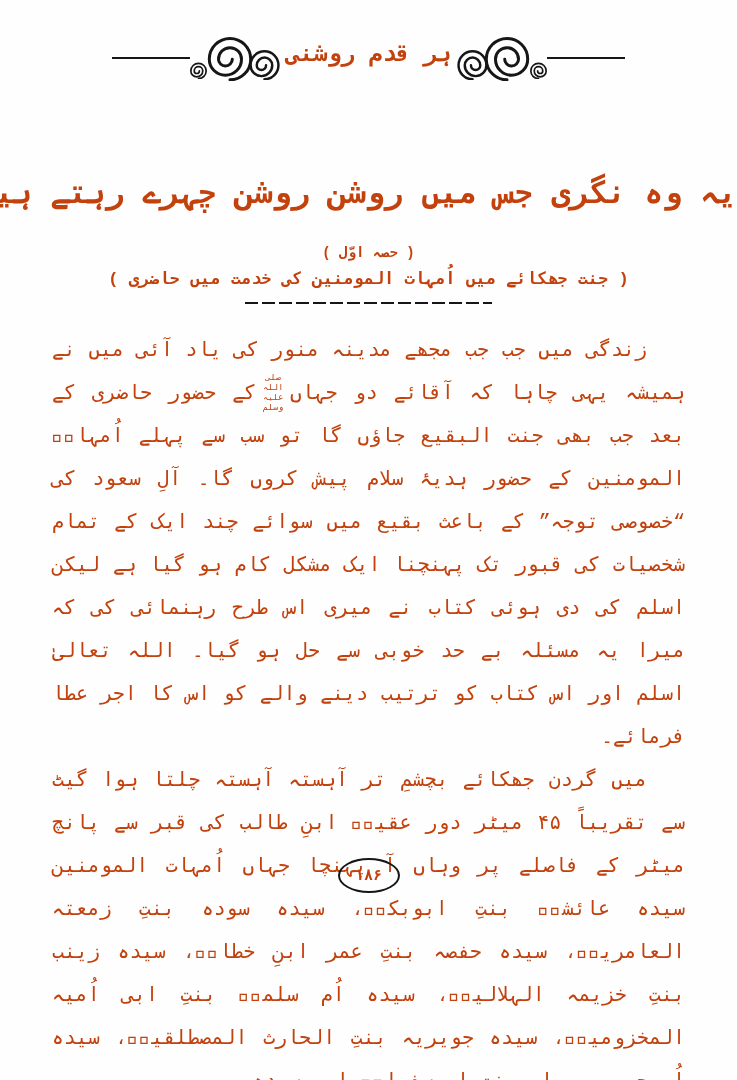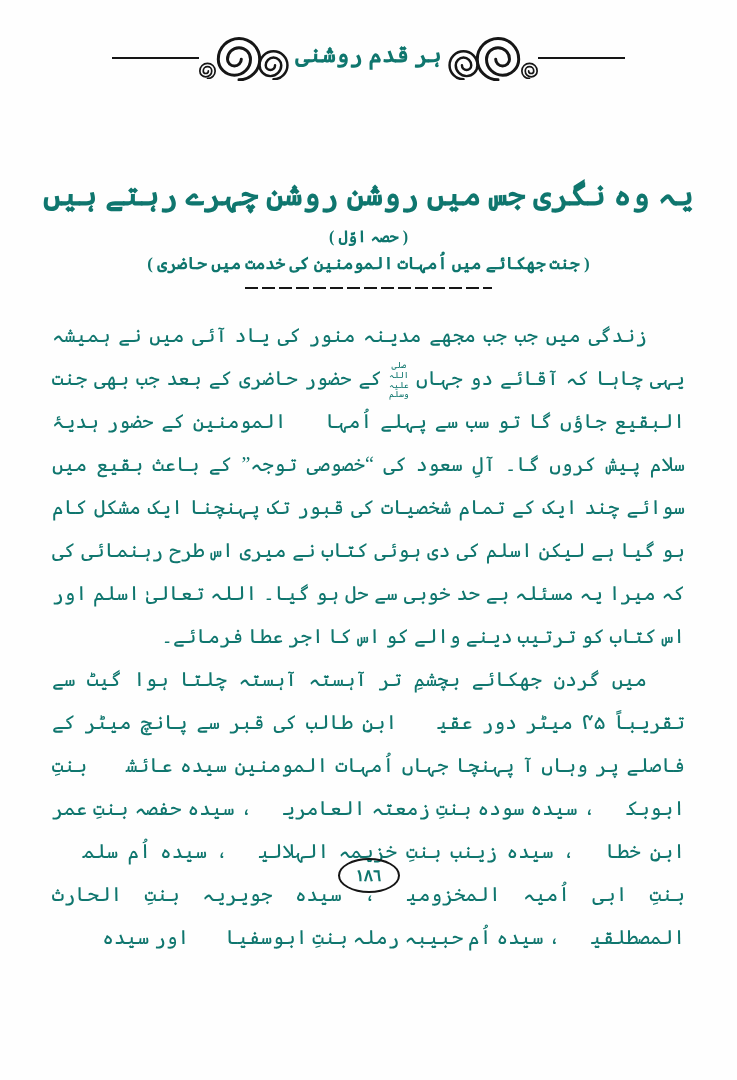--- a/index.html
+++ b/index.html
@@ -1,22 +1,22 @@
 <!DOCTYPE html>
 <html lang="ur" dir="rtl"><head>
 <meta charset="utf-8">
 <style>
   html,body{margin:0;padding:0;background:#e8e8e8;}
   .book-page{
     position:relative;
     width:737px;height:1080px;
     margin:0 auto;
     background:#fefefe;
-    color:#0f766e;
-    font-family:Liberation Serif, serif;
+    color:#c2410c;
+    font-family:Liberation Mono, monospace;
     direction:rtl;
     overflow:hidden;
   }
   
   .header-band{
     display:flex;align-items:center;
     padding:0 112px;
     margin-top:30px;height:56px;
   }
   .header-rule{flex:1;height:2.5px;background:#161616;}
@@ -30,21 +30,21 @@
     font-size:23px;font-weight:bold;
     padding:0 10px;white-space:nowrap;
     transform:translateY(-4px);
   }
   
   .chapter-block{margin-top:86px;text-align:center;}
   .chapter-title{
     font-size:31px;font-weight:bold;
     white-space:nowrap;margin:0;line-height:1.5;
   }
-  .part-label{font-size:16px;font-weight:bold;margin-top:8px;}
+  .part-label{font-size:14px;font-weight:bold;margin-top:25px;}
   .chapter-subtitle{font-size:17px;font-weight:bold;margin-top:7px;}
   .dashed-rule{
     width:247px;height:2.6px;margin:13px auto 0;
     background:repeating-linear-gradient(90deg,#161616 0 13px,transparent 13px 17px);
   }
   
   .body-text{
     margin-top:25px;
     padding:0 52px;
     font-size:20px;line-height:43px;

